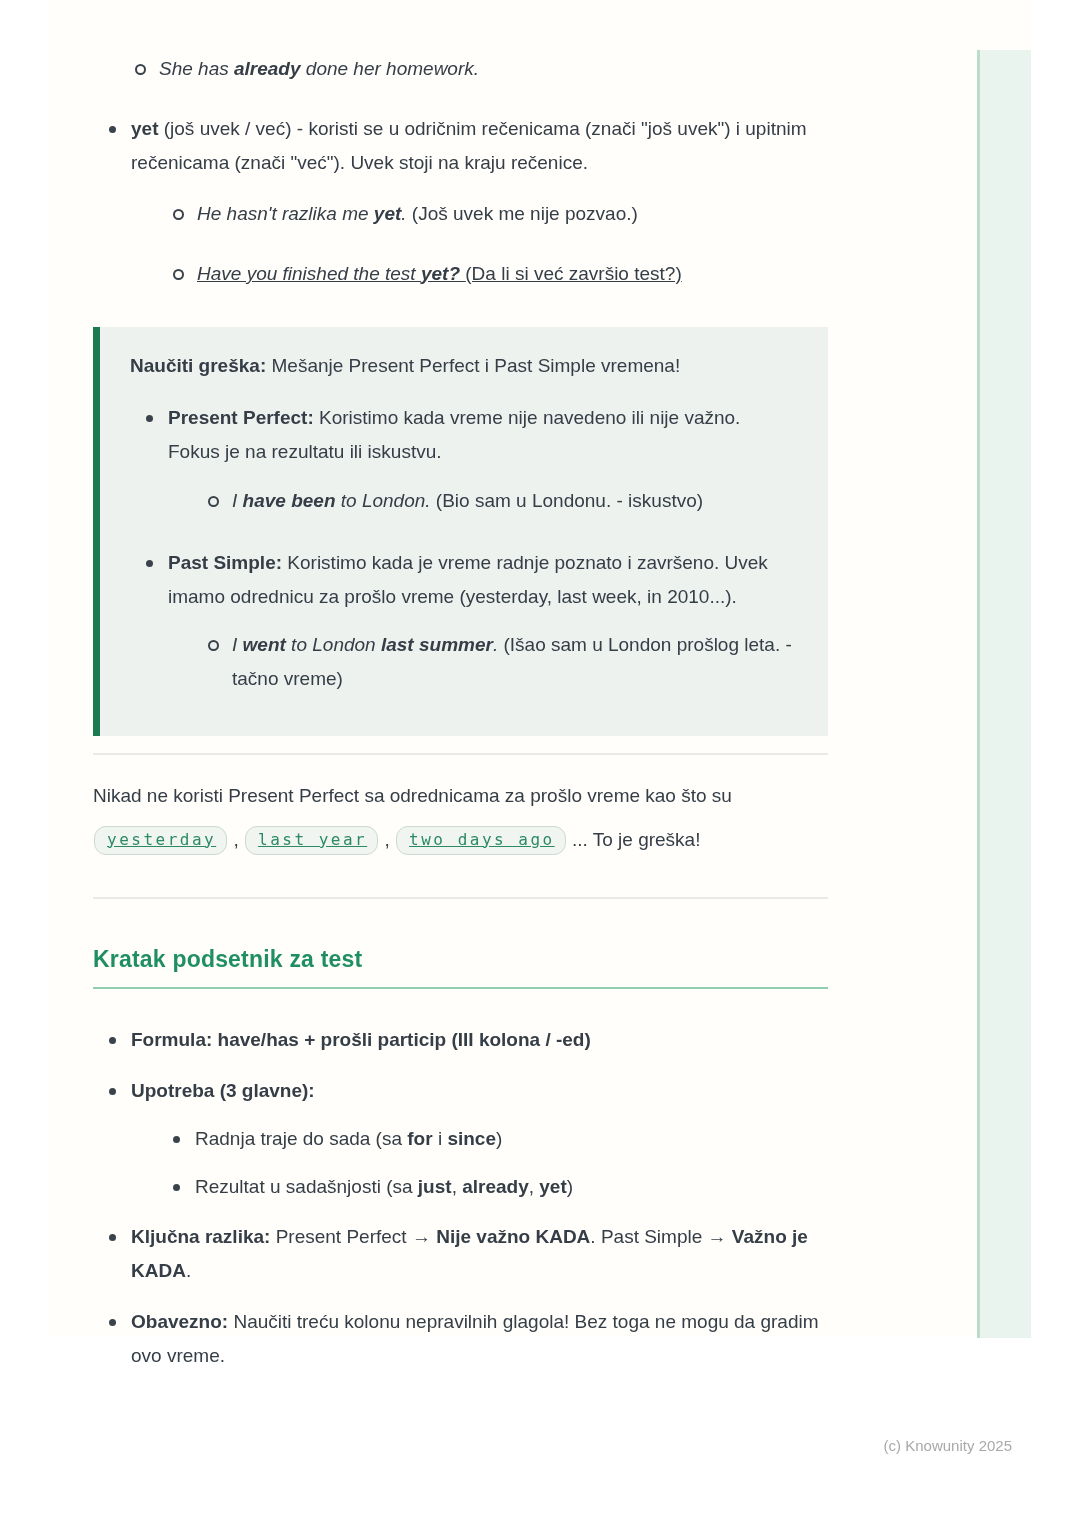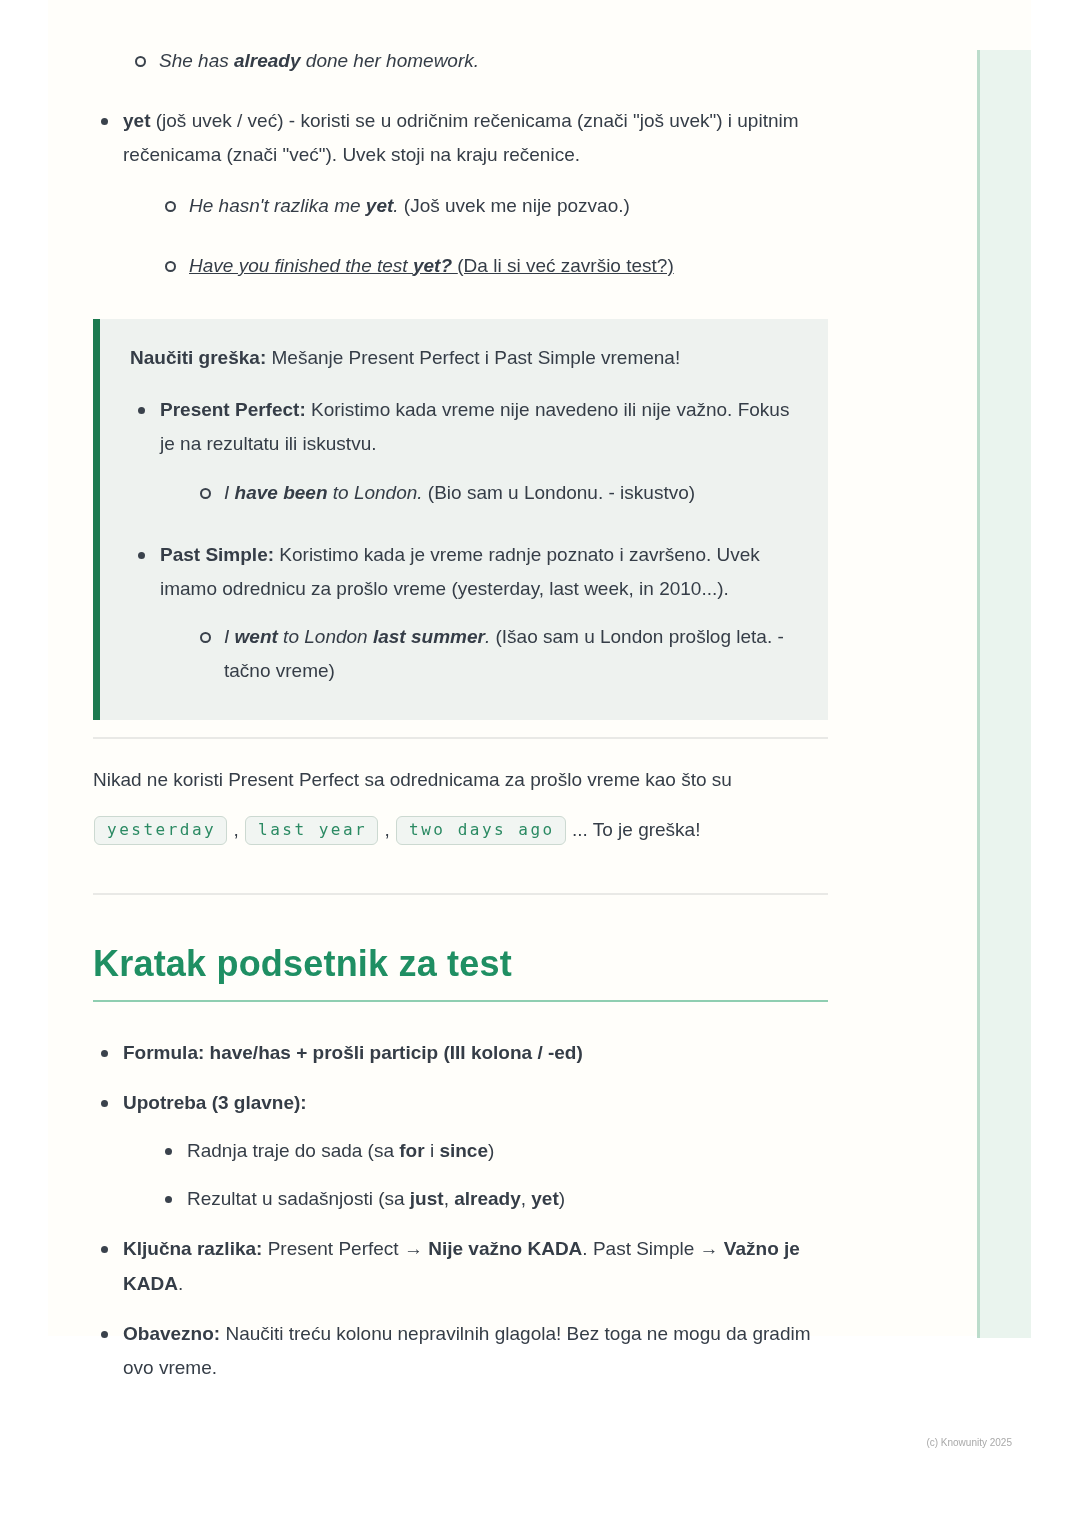--- a/index.html
+++ b/index.html
@@ -14,21 +14,21 @@
     background:#fffefa;
   }
   .green-bar{
     position:absolute;left:929px;top:50px;width:54px;height:1288px;
     background:#eaf4ee;border-left:3px solid #bcdccb;box-sizing:border-box;
   }
   .content{
     position:absolute;left:45px;top:0;width:735px;padding-top:44px;
     font-size:19px;line-height:1.8;
   }
-  ul{list-style:none;margin:0;padding:0;}
+  ul{list-style:none;margin:8px;padding:0;}
   li{position:relative;}
   .b{font-weight:700;}
   .i{font-style:italic;}
 
   
   .li-dot{padding-left:30px;}
   .li-dot::before{
     content:"";position:absolute;left:8px;top:14px;width:7px;height:7px;
     border-radius:50%;background:#3a424c;
   }
@@ -51,38 +51,38 @@
   .callout-list > li + li{margin-top:28px;}
   .callout .examples{margin:14px 0 0 40px;}
 
   .rule{border:none;border-top:2px solid #e9e9e6;margin:17px 0 0;}
   .warning-par{margin:24px 0 0;}
   .rule2{border:none;border-top:2px solid #e9e9e6;margin:30px 0 0;}
 
   .code-tag{
     display:inline-block;font-family:"DejaVu Sans Mono","Liberation Mono",monospace;
     font-size:16px;letter-spacing:2.5px;color:#2b8a63;background:#f1f5f2;
-    border:1px solid #ccd9d1;border-radius:6px;padding:1px 10px 2px 12px;
-    line-height:1.5;margin:18px 1px;vertical-align:1px;
+    border:1px solid #ccd9d1;border-radius:12px;padding:1px 10px 2px 12px;
+    line-height:1.5;margin:12px 1px;vertical-align:1px;text-decoration:underline;
   }
 
   .section-heading{
-    margin:46px 0 0;font-size:36px;font-weight:700;color:#1f8f63;
+    margin:46px 0 0;font-size:23px;font-weight:700;color:#1f8f63;
     line-height:1.25;letter-spacing:0.2px;
   }
   .heading-underline{height:2px;background:#8fceb1;margin-top:14px;}
 
   .reminder-list{margin-top:34px;}
   .reminder-list > li + li{margin-top:16px;}
   .reminder-sub{margin:14px 0 0 34px;}
   .reminder-sub li + li{margin-top:14px;}
 
   .footer{
     position:absolute;top:1437px;right:68px;
-    font-size:10px;color:#a9a9a9;
+    font-size:15px;color:#a9a9a9;
   }
 </style>
 </head>
 <body>
 
 <div class="card">
   <div class="green-bar"></div>
 
   <div class="content">
 

